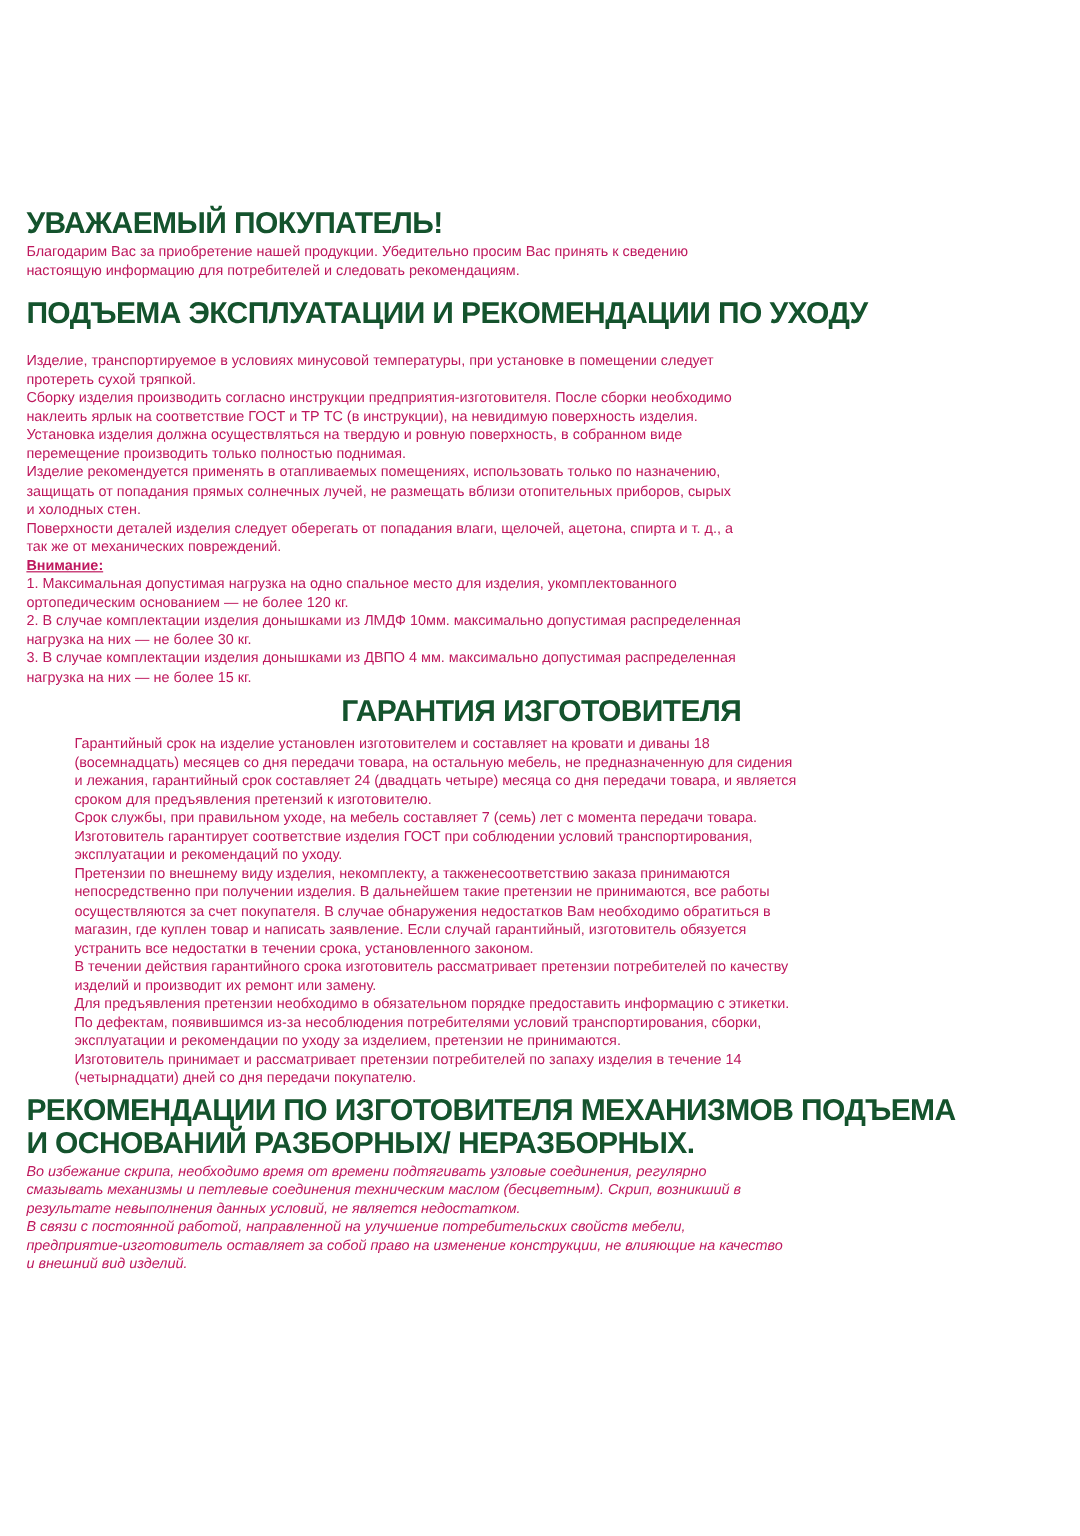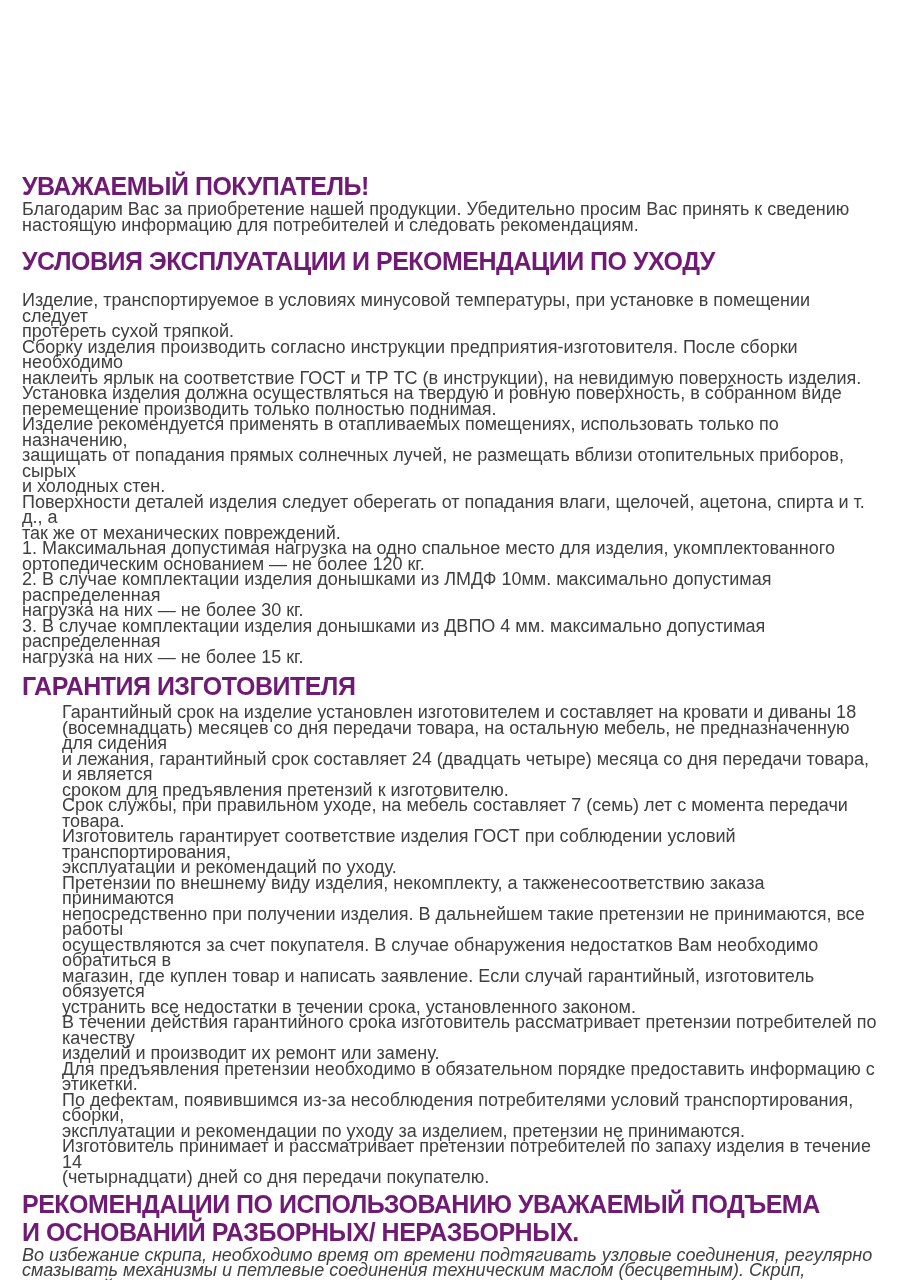--- a/index.html
+++ b/index.html
@@ -19,69 +19,70 @@
     font-family: "Liberation Sans", "DejaVu Sans", sans-serif;
     color: #1c1c1c;
   }
   h1 {
     margin: 0;
     font-family: "Liberation Sans", "DejaVu Sans", sans-serif;
     font-weight: bold;
     font-size: 25px;
     line-height: 26px;
     letter-spacing: -0.5px;
-    color: #701a75;
+    color: #14532d;
     white-space: pre-line;
   }
   p {
     margin: 0;
-    font-size: 18px;
+    font-size: 12px;
     line-height: 15.5px;
-    color: #404040;
+    color: #be185d;
     white-space: pre-line;
   }
   .h-greeting   { margin-top: 173px; }
   .p-greeting   { margin-top: 3px; }
   .h-care       { margin-top: 15px; }
   .p-care       { margin-top: 19px; }
   .p-attn-label { margin-top: 0; }
   .p-attn-body  { margin-top: 0; }
-  .h-warranty   { margin-top: 8px; }
+  .h-warranty   { margin-top: 8px; text-align: center; }
   .p-warranty   { margin-top: 6px; margin-left: 40px; }
   .h-mech       { margin-top: 4px; line-height: 28px; }
   .p-mech       { margin-top: 2px; font-style: italic; }
   .attn {
     font-weight: bold;
     text-decoration: underline;
   }
 </style>
 </head>
 <body>
 
 <div class="page">
 
   <h1 class="h-greeting">УВАЖАЕМЫЙ ПОКУПАТЕЛЬ!</h1>
 
   <p class="p-greeting">Благодарим Вас за приобретение нашей продукции. Убедительно просим Вас принять к сведению
 настоящую информацию для потребителей и следовать рекомендациям.</p>
 
-  <h1 class="h-care">УСЛОВИЯ ЭКСПЛУАТАЦИИ И РЕКОМЕНДАЦИИ ПО УХОДУ</h1>
+  <h1 class="h-care">ПОДЪЕМА ЭКСПЛУАТАЦИИ И РЕКОМЕНДАЦИИ ПО УХОДУ</h1>
 
   <p class="p-care">Изделие, транспортируемое в условиях минусовой температуры, при установке в помещении следует
 протереть сухой тряпкой.
 Сборку изделия производить согласно инструкции предприятия-изготовителя. После сборки необходимо
 наклеить ярлык на соответствие ГОСТ и ТР ТС (в инструкции), на невидимую поверхность изделия.
 Установка изделия должна осуществляться на твердую и ровную поверхность, в собранном виде
 перемещение производить только полностью поднимая.
 Изделие рекомендуется применять в отапливаемых помещениях, использовать только по назначению,
 защищать от попадания прямых солнечных лучей, не размещать вблизи отопительных приборов, сырых
 и холодных стен.
 Поверхности деталей изделия следует оберегать от попадания влаги, щелочей, ацетона, спирта и т. д., а
 так же от механических повреждений.</p>
 
+  <p class="p-attn-label"><span class="attn">Внимание:</span></p>
 
   <p class="p-attn-body">1. Максимальная допустимая нагрузка на одно спальное место для изделия, укомплектованного
 ортопедическим основанием — не более 120 кг.
 2. В случае комплектации изделия донышками из ЛМДФ 10мм. максимально допустимая распределенная
 нагрузка на них — не более 30 кг.
 3. В случае комплектации изделия донышками из ДВПО 4 мм. максимально допустимая распределенная
 нагрузка на них — не более 15 кг.</p>
 
   <h1 class="h-warranty">ГАРАНТИЯ ИЗГОТОВИТЕЛЯ</h1>
 
@@ -98,21 +99,21 @@
 магазин, где куплен товар и написать заявление. Если случай гарантийный, изготовитель обязуется
 устранить все недостатки в течении срока, установленного законом.
 В течении действия гарантийного срока изготовитель рассматривает претензии потребителей по качеству
 изделий и производит их ремонт или замену.
 Для предъявления претензии необходимо в обязательном порядке предоставить информацию с этикетки.
 По дефектам, появившимся из-за несоблюдения потребителями условий транспортирования, сборки,
 эксплуатации и рекомендации по уходу за изделием, претензии не принимаются.
 Изготовитель принимает и рассматривает претензии потребителей по запаху изделия в течение 14
 (четырнадцати) дней со дня передачи покупателю.</p>
 
-  <h1 class="h-mech">РЕКОМЕНДАЦИИ ПО ИСПОЛЬЗОВАНИЮ УВАЖАЕМЫЙ ПОДЪЕМА
+  <h1 class="h-mech">РЕКОМЕНДАЦИИ ПО ИЗГОТОВИТЕЛЯ МЕХАНИЗМОВ ПОДЪЕМА
 И ОСНОВАНИЙ РАЗБОРНЫХ/ НЕРАЗБОРНЫХ.</h1>
 
   <p class="p-mech">Во избежание скрипа, необходимо время от времени подтягивать узловые соединения, регулярно
 смазывать механизмы и петлевые соединения техническим маслом (бесцветным). Скрип, возникший в
 результате невыполнения данных условий, не является недостатком.
 В связи с постоянной работой, направленной на улучшение потребительских свойств мебели,
 предприятие-изготовитель оставляет за собой право на изменение конструкции, не влияющие на качество
 и внешний вид изделий.</p>
 
 </div>

